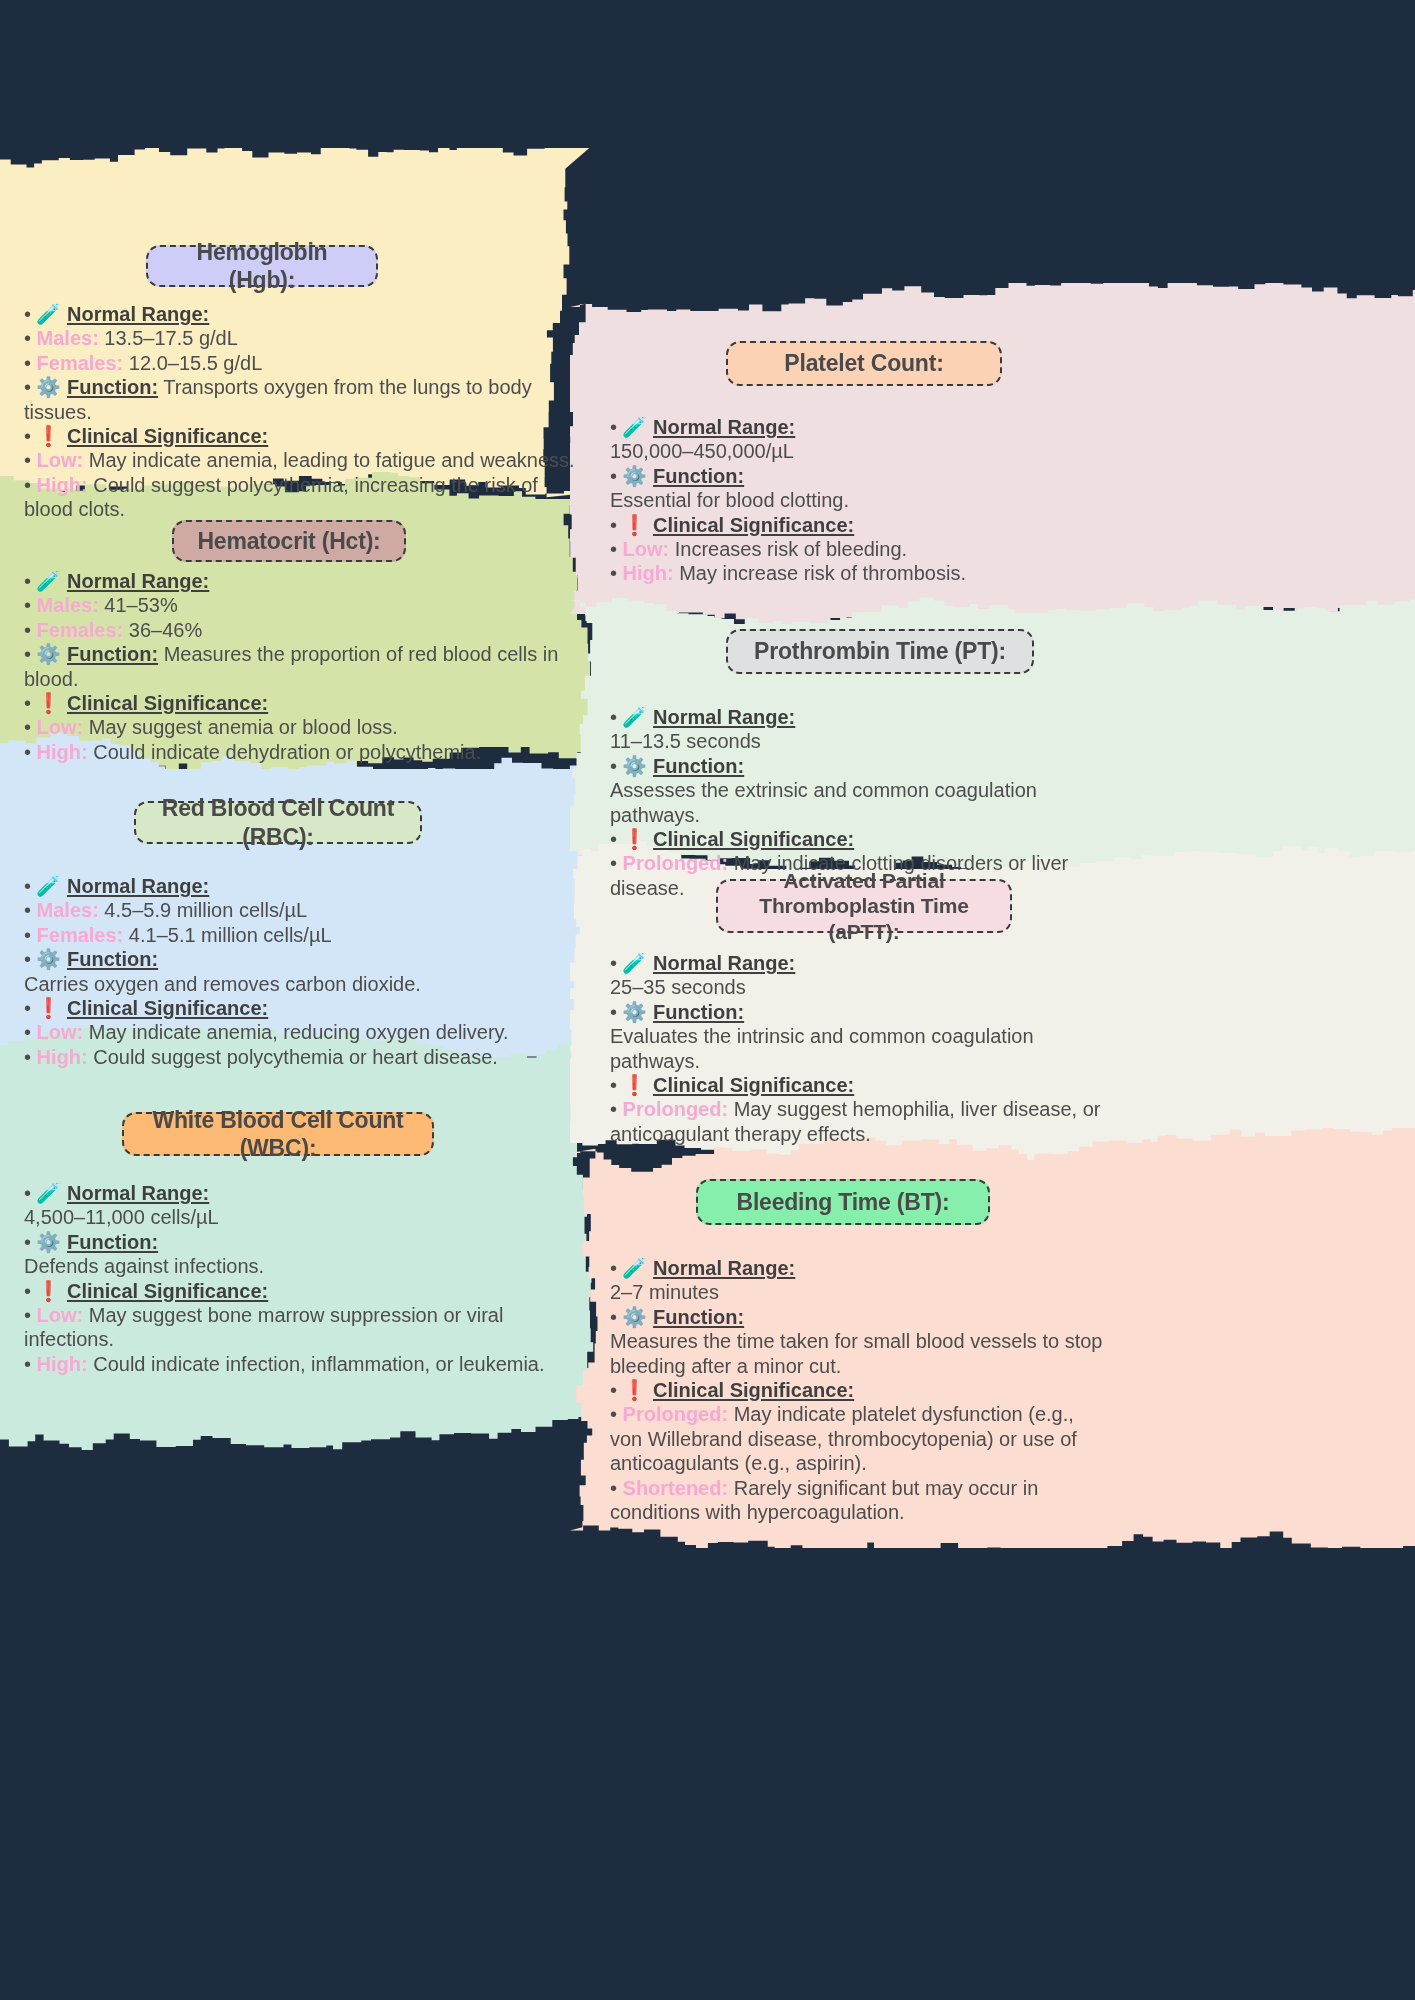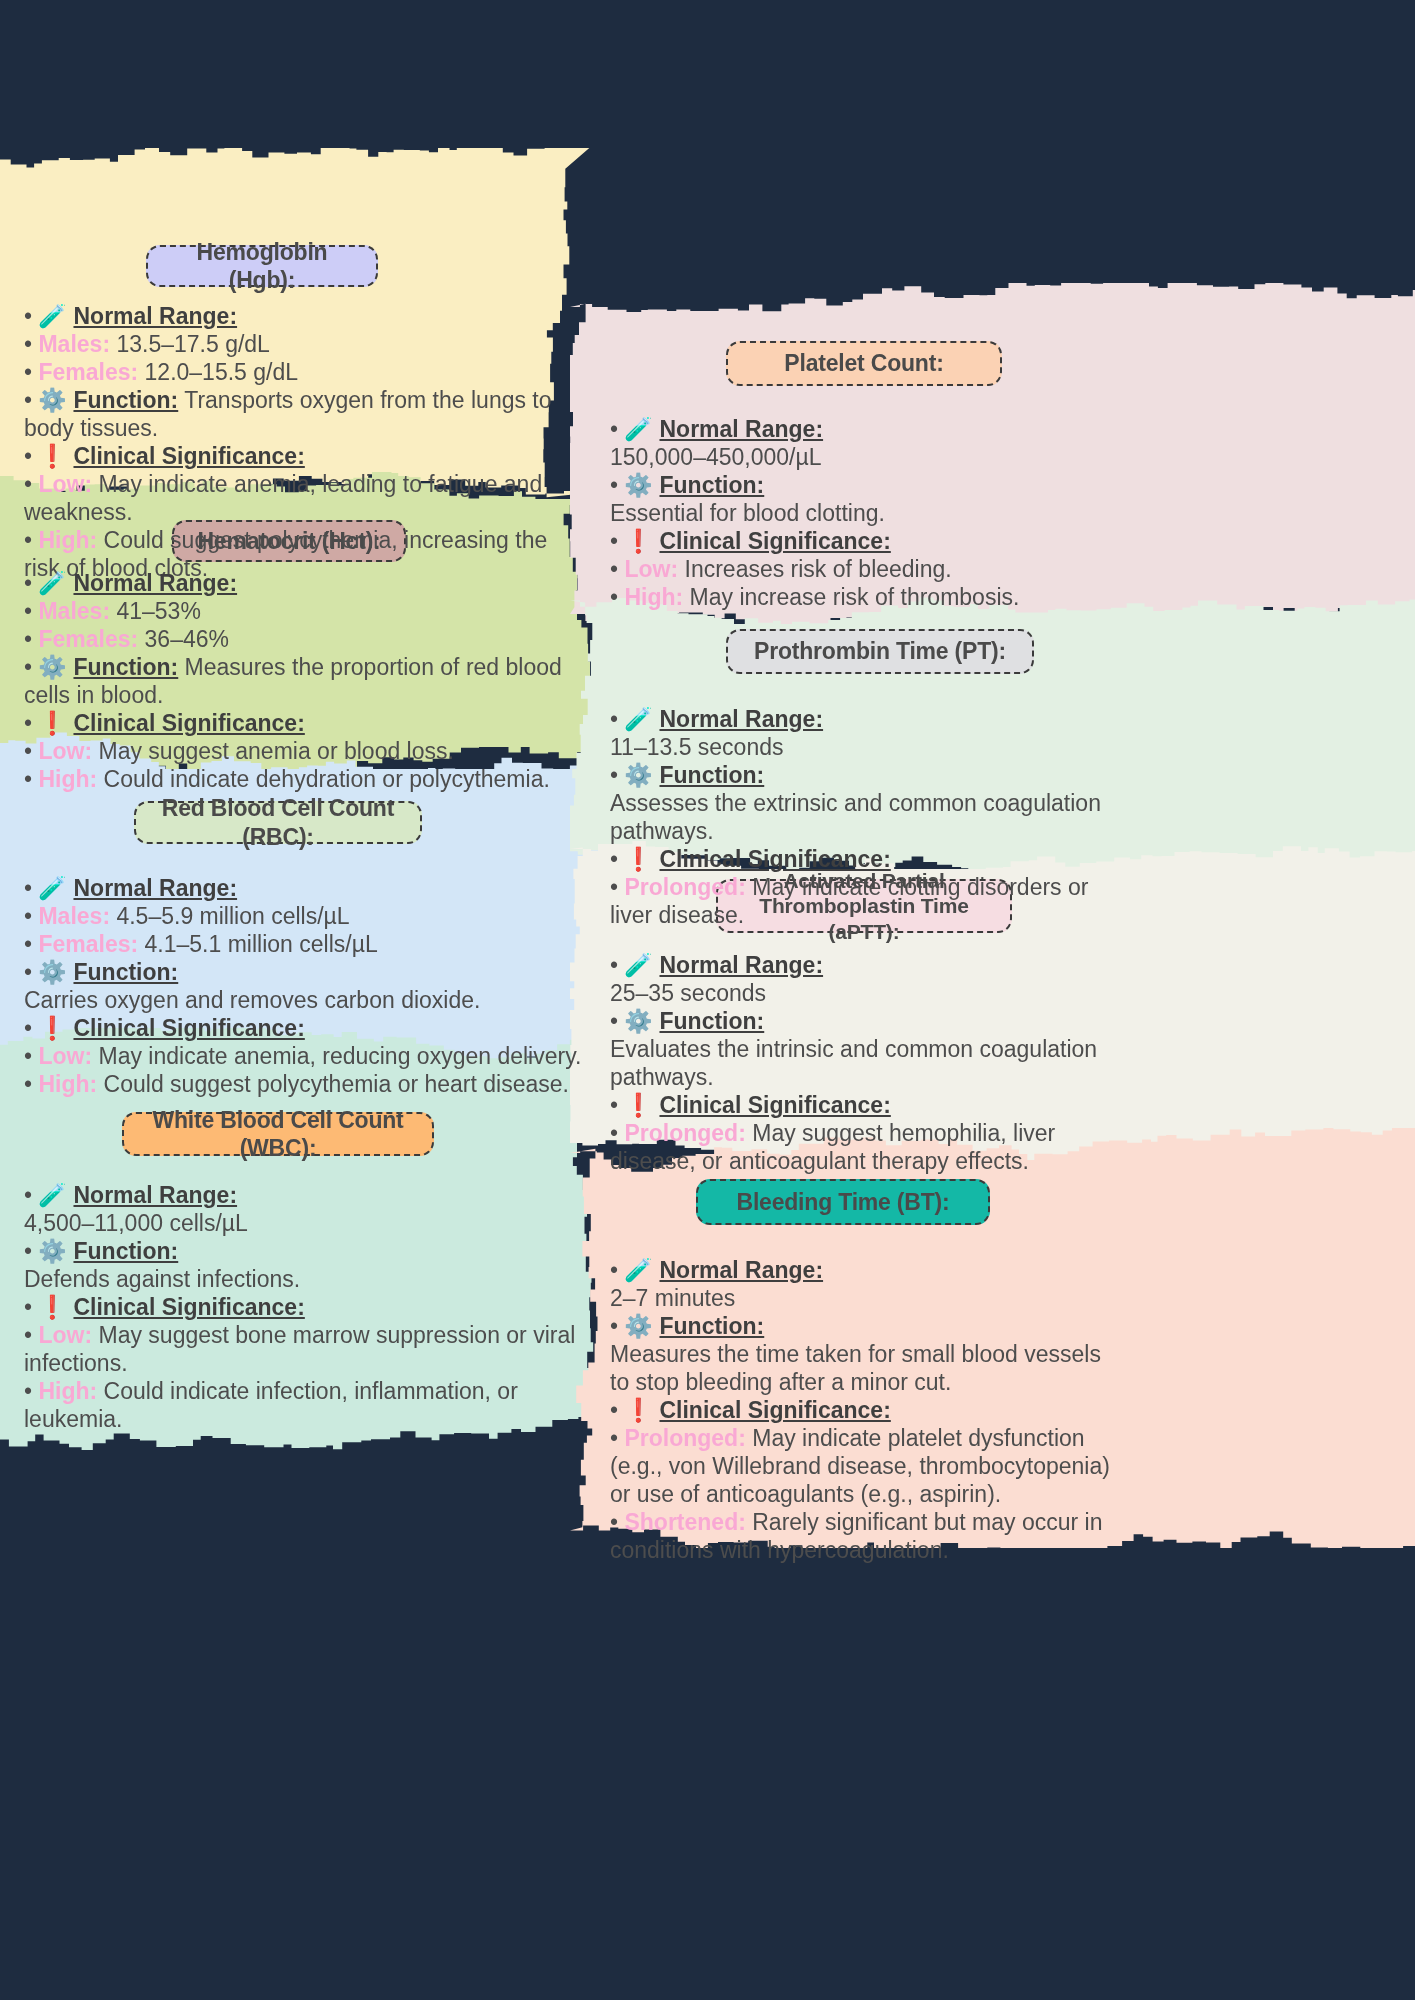--- a/index.html
+++ b/index.html
@@ -42,21 +42,21 @@
     font-size: 23px;
     line-height: 1.22;
     padding: 12px 22px;
     letter-spacing: -0.2px;
   }
 
   
   .body {
     position: absolute;
     color: #4d4d4d;
-    font-size: 23px;
+    font-size: 20px;
     line-height: 1.22;
   }
   .body .ln { white-space: normal; }
   .body b { font-weight: bold; color: #f9a8d4; }
   .body u {
     text-decoration: underline;
     text-underline-offset: 2px;
     font-weight: bold;
     color: #3f3f3f;
   }
@@ -121,21 +121,21 @@
   <div class="pill" style="left: 134px; top: 773px; width: 288px; height: 43px; background: rgb(215, 232, 200);">Red Blood Cell Count (RBC):</div>
 
   <div class="pill" style="left: 122px; top: 1084px; width: 312px; height: 44px; background: #fdba74;">White Blood Cell Count (WBC):</div>
 
   <div class="pill" style="left: 726px; top: 313px; width: 276px; height: 45px; background: rgb(251, 210, 180);">Platelet Count:</div>
 
   <div class="pill" style="left: 726px; top: 601px; width: 308px; height: 45px; background: rgb(223, 224, 226);">Prothrombin Time (PT):</div>
 
   <div class="pill" style="left: 716px; top: 851px; width: 296px; height: 54px; font-size: 21px; background: rgb(246, 221, 226);">Activated Partial Thromboplastin Time (aPTT):</div>
 
-  <div class="pill" style="left: 696px; top: 1151px; width: 294px; height: 46px; background: #14b8a6;">Bleeding Time (BT):</div>
+  <div class="pill" style="left: 696px; top: 1151px; width: 294px; height: 46px; background: #86efac;">Bleeding Time (BT):</div>
 
   <div class="body" style="left:24px; top:274px; width:560px;">
       <div class="ln">• 🧪 <u>Normal Range:</u></div>
       <div class="ln">• <b>Males:</b> 13.5–17.5 g/dL</div>
       <div class="ln">• <b>Females:</b> 12.0–15.5 g/dL</div>
       <div class="ln">• ⚙️ <u>Function:</u> Transports oxygen from the lungs to body tissues.</div>
       <div class="ln">• ❗ <u>Clinical Significance:</u></div>
       <div class="ln">• <b>Low:</b> May indicate anemia, leading to fatigue and weakness.</div>
       <div class="ln">• <b>High:</b> Could suggest polycythemia, increasing the risk of blood clots.</div>
     </div>

